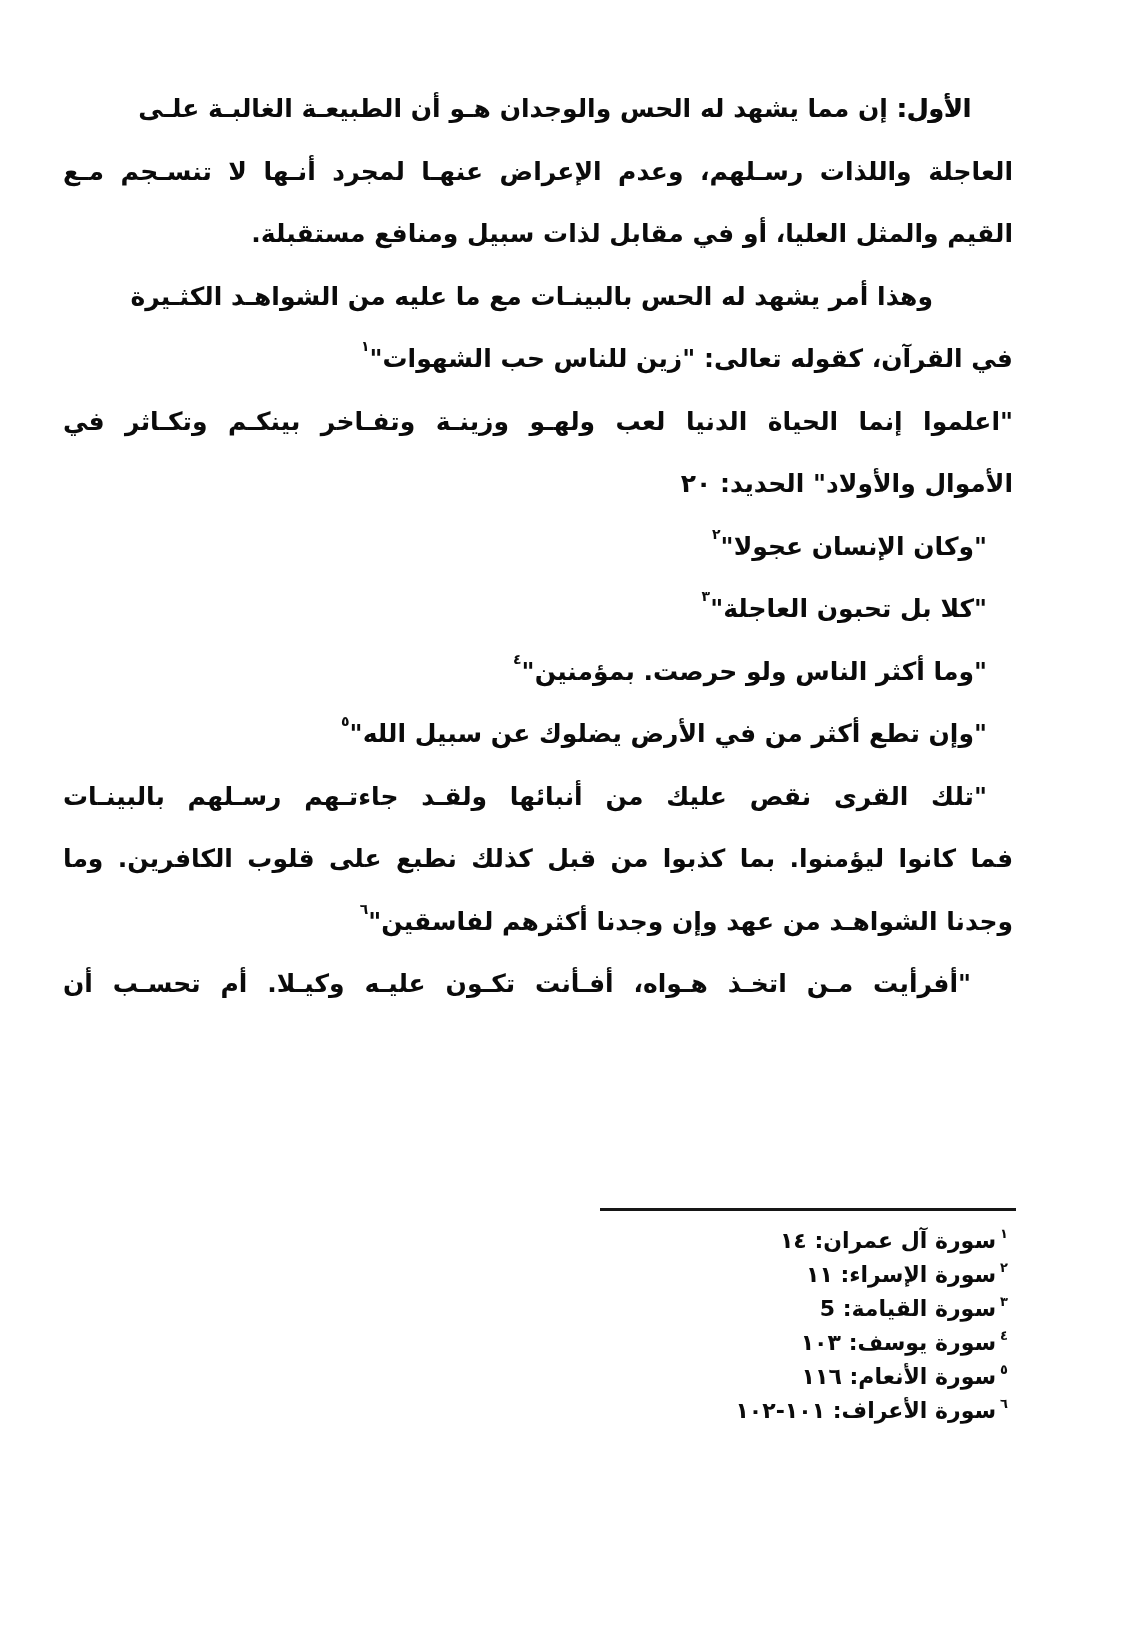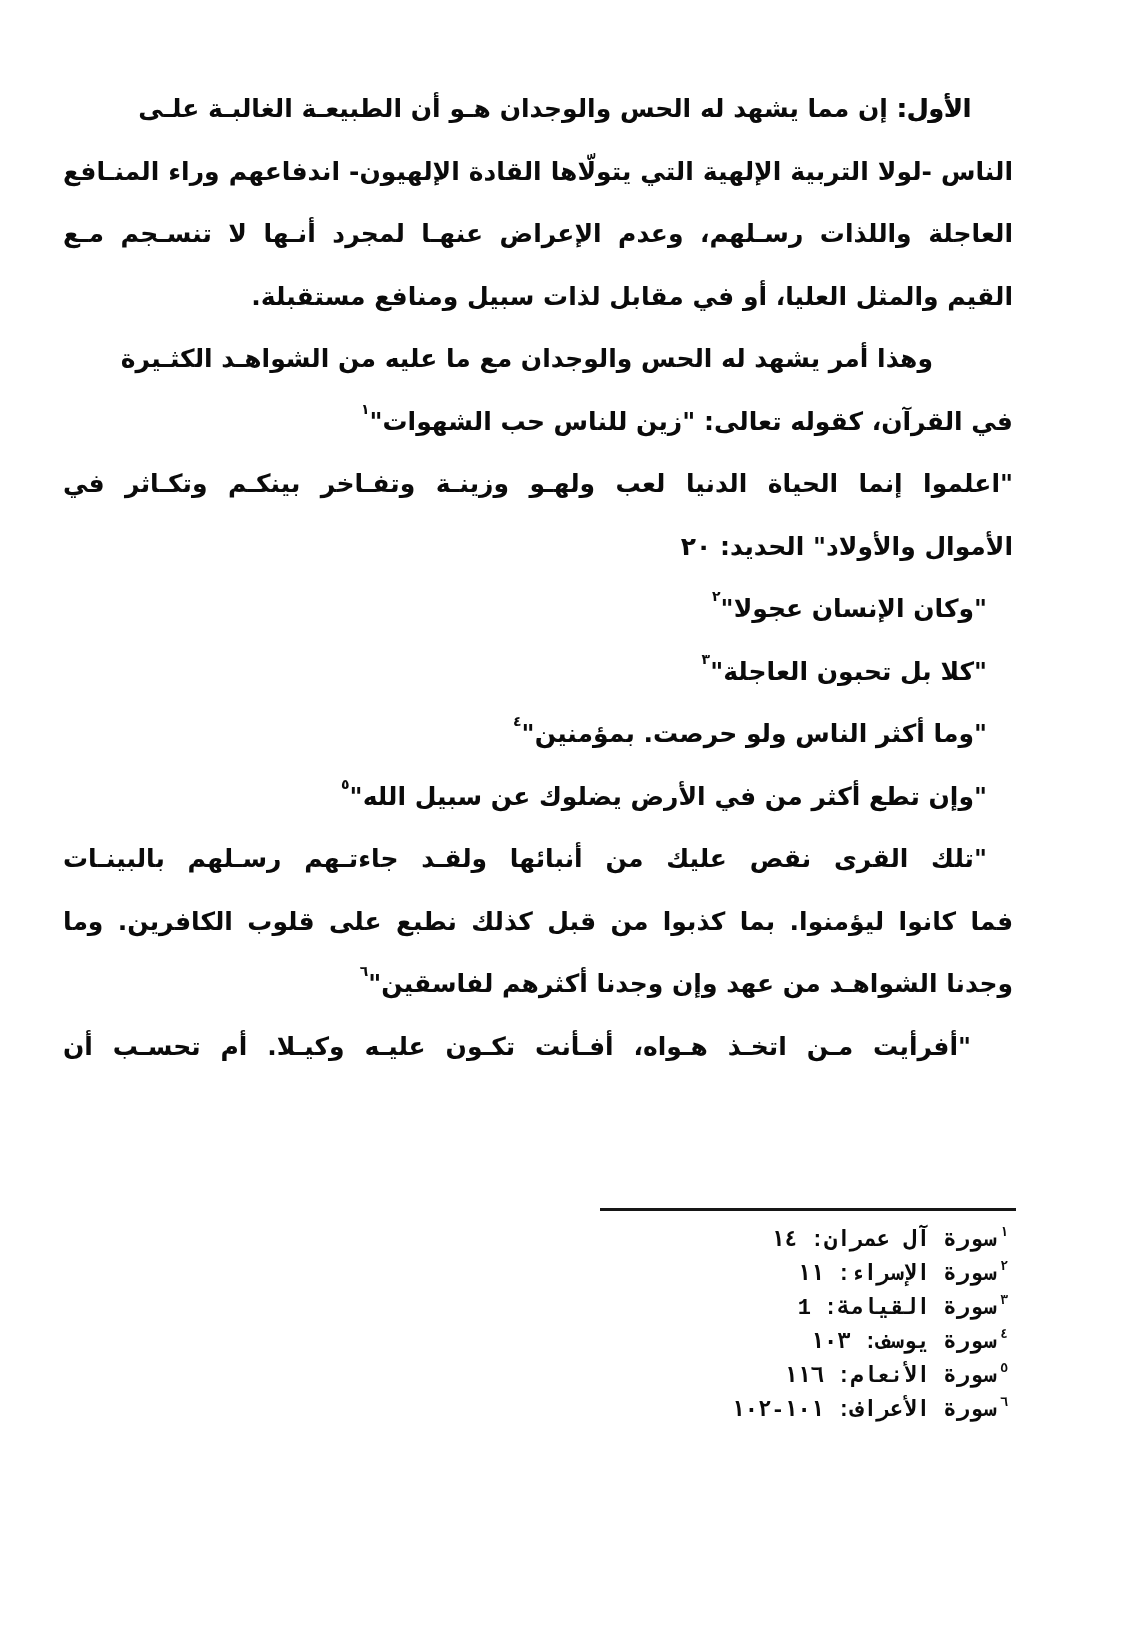--- a/index.html
+++ b/index.html
@@ -51,63 +51,62 @@
     position: absolute;
     top: 1224px;
     right: 114px;
     left: 63px;
     direction: rtl;
     text-align: right;
     font-size: 22px;
     font-weight: bold;
     color: #0b0b0b;
   }
-  .fn { line-height: 34px; height: 34px; overflow: hidden; font-family: Liberation Mono, monospace; }
+  .fn { line-height: 34px; height: 34px; overflow: hidden; }
   .fn sup.fnref { font-size: 13px; vertical-align: 10px; padding-left: 4px; }
   .page-number {
     position: absolute;
     top: 1474px;
     left: 0;
     right: 42px;
     text-align: center;
     font-size: 31px;
     font-weight: bold;
     letter-spacing: 9px;
     direction: rtl;
   }
 </style>
 </head>
 <body>
 
 <div class="page">
 
   <div class="body-text">
     <div class="ln ind1"><span class="lead">الأول:</span><span> إن مما يشهد له الحس والوجدان هـو أن الطبيعـة الغالبـة علـى</span></div>
-    <div class="ln j"><span>الناس -لولا التربية الإلهية التي يتولّاها القادة الإلهيون- اندفاعهم وراء المنـافع</span></div>
     <div class="ln j"><span>العاجلة واللذات رسـلهم، وعدم الإعراض عنهـا لمجرد أنـها لا تنسـجم مـع</span></div>
     <div class="ln"><span>القيم والمثل العليا، أو في مقابل لذات سبيل ومنافع مستقبلة.</span></div>
-    <div class="ln ind2"><span>وهذا أمر يشهد له الحس والوجدان مع ما عليه من الشواهـد الكثـيرة</span></div>
+    <div class="ln ind2"><span>وهذا أمر يشهد له الحس بالبينـات مع ما عليه من الشواهـد الكثـيرة</span></div>
     <div class="ln"><span>في القرآن، كقوله تعالى: "زين للناس حب الشهوات"</span><sup class="fnref">١</sup></div>
     <div class="ln j"><span>"اعلموا إنما الحياة الدنيا لعب ولهـو وزينـة وتفـاخر بينكـم وتكـاثر في</span></div>
     <div class="ln"><span>الأموال والأولاد" الحديد: ٢٠</span></div>
     <div class="ln indq"><span>"وكان الإنسان عجولا"</span><sup class="fnref">٢</sup></div>
     <div class="ln indq"><span>"كلا بل تحبون العاجلة"</span><sup class="fnref">٣</sup></div>
     <div class="ln indq"><span>"وما أكثر الناس ولو حرصت. بمؤمنين"</span><sup class="fnref">٤</sup></div>
     <div class="ln indq"><span>"وإن تطع أكثر من في الأرض يضلوك عن سبيل الله"</span><sup class="fnref">٥</sup></div>
     <div class="ln j indq"><span>"تلك القرى نقص عليك من أنبائها ولقـد جاءتـهم رسـلهم بالبينـات</span></div>
     <div class="ln j"><span>فما كانوا ليؤمنوا. بما كذبوا من قبل كذلك نطبع على قلوب الكافرين. وما</span></div>
     <div class="ln"><span>وجدنا الشواهـد من عهد وإن وجدنا أكثرهم لفاسقين"</span><sup class="fnref">٦</sup></div>
     <div class="ln j ind1"><span>"أفرأيت مـن اتخـذ هـواه، أفـأنت تكـون عليـه وكيـلا. أم تحسـب أن</span></div>
   </div>
 
   <div class="fn-divider"></div>
 
   <div class="footnotes">
     <div class="fn"><sup class="fnref">١</sup><span>سورة آل عمران: ١٤</span></div>
     <div class="fn"><sup class="fnref">٢</sup><span>سورة الإسراء: ١١</span></div>
-    <div class="fn"><sup class="fnref">٣</sup><span>سورة القيامة: 1</span></div>
+    <div class="fn"><sup class="fnref">٣</sup><span>سورة القيامة: 5</span></div>
     <div class="fn"><sup class="fnref">٤</sup><span>سورة يوسف: ١٠٣</span></div>
     <div class="fn"><sup class="fnref">٥</sup><span>سورة الأنعام: ١١٦</span></div>
     <div class="fn"><sup class="fnref">٦</sup><span>سورة الأعراف: ١٠١-١٠٢</span></div>
   </div>
 
 
 </div>
 
 </body></html>

